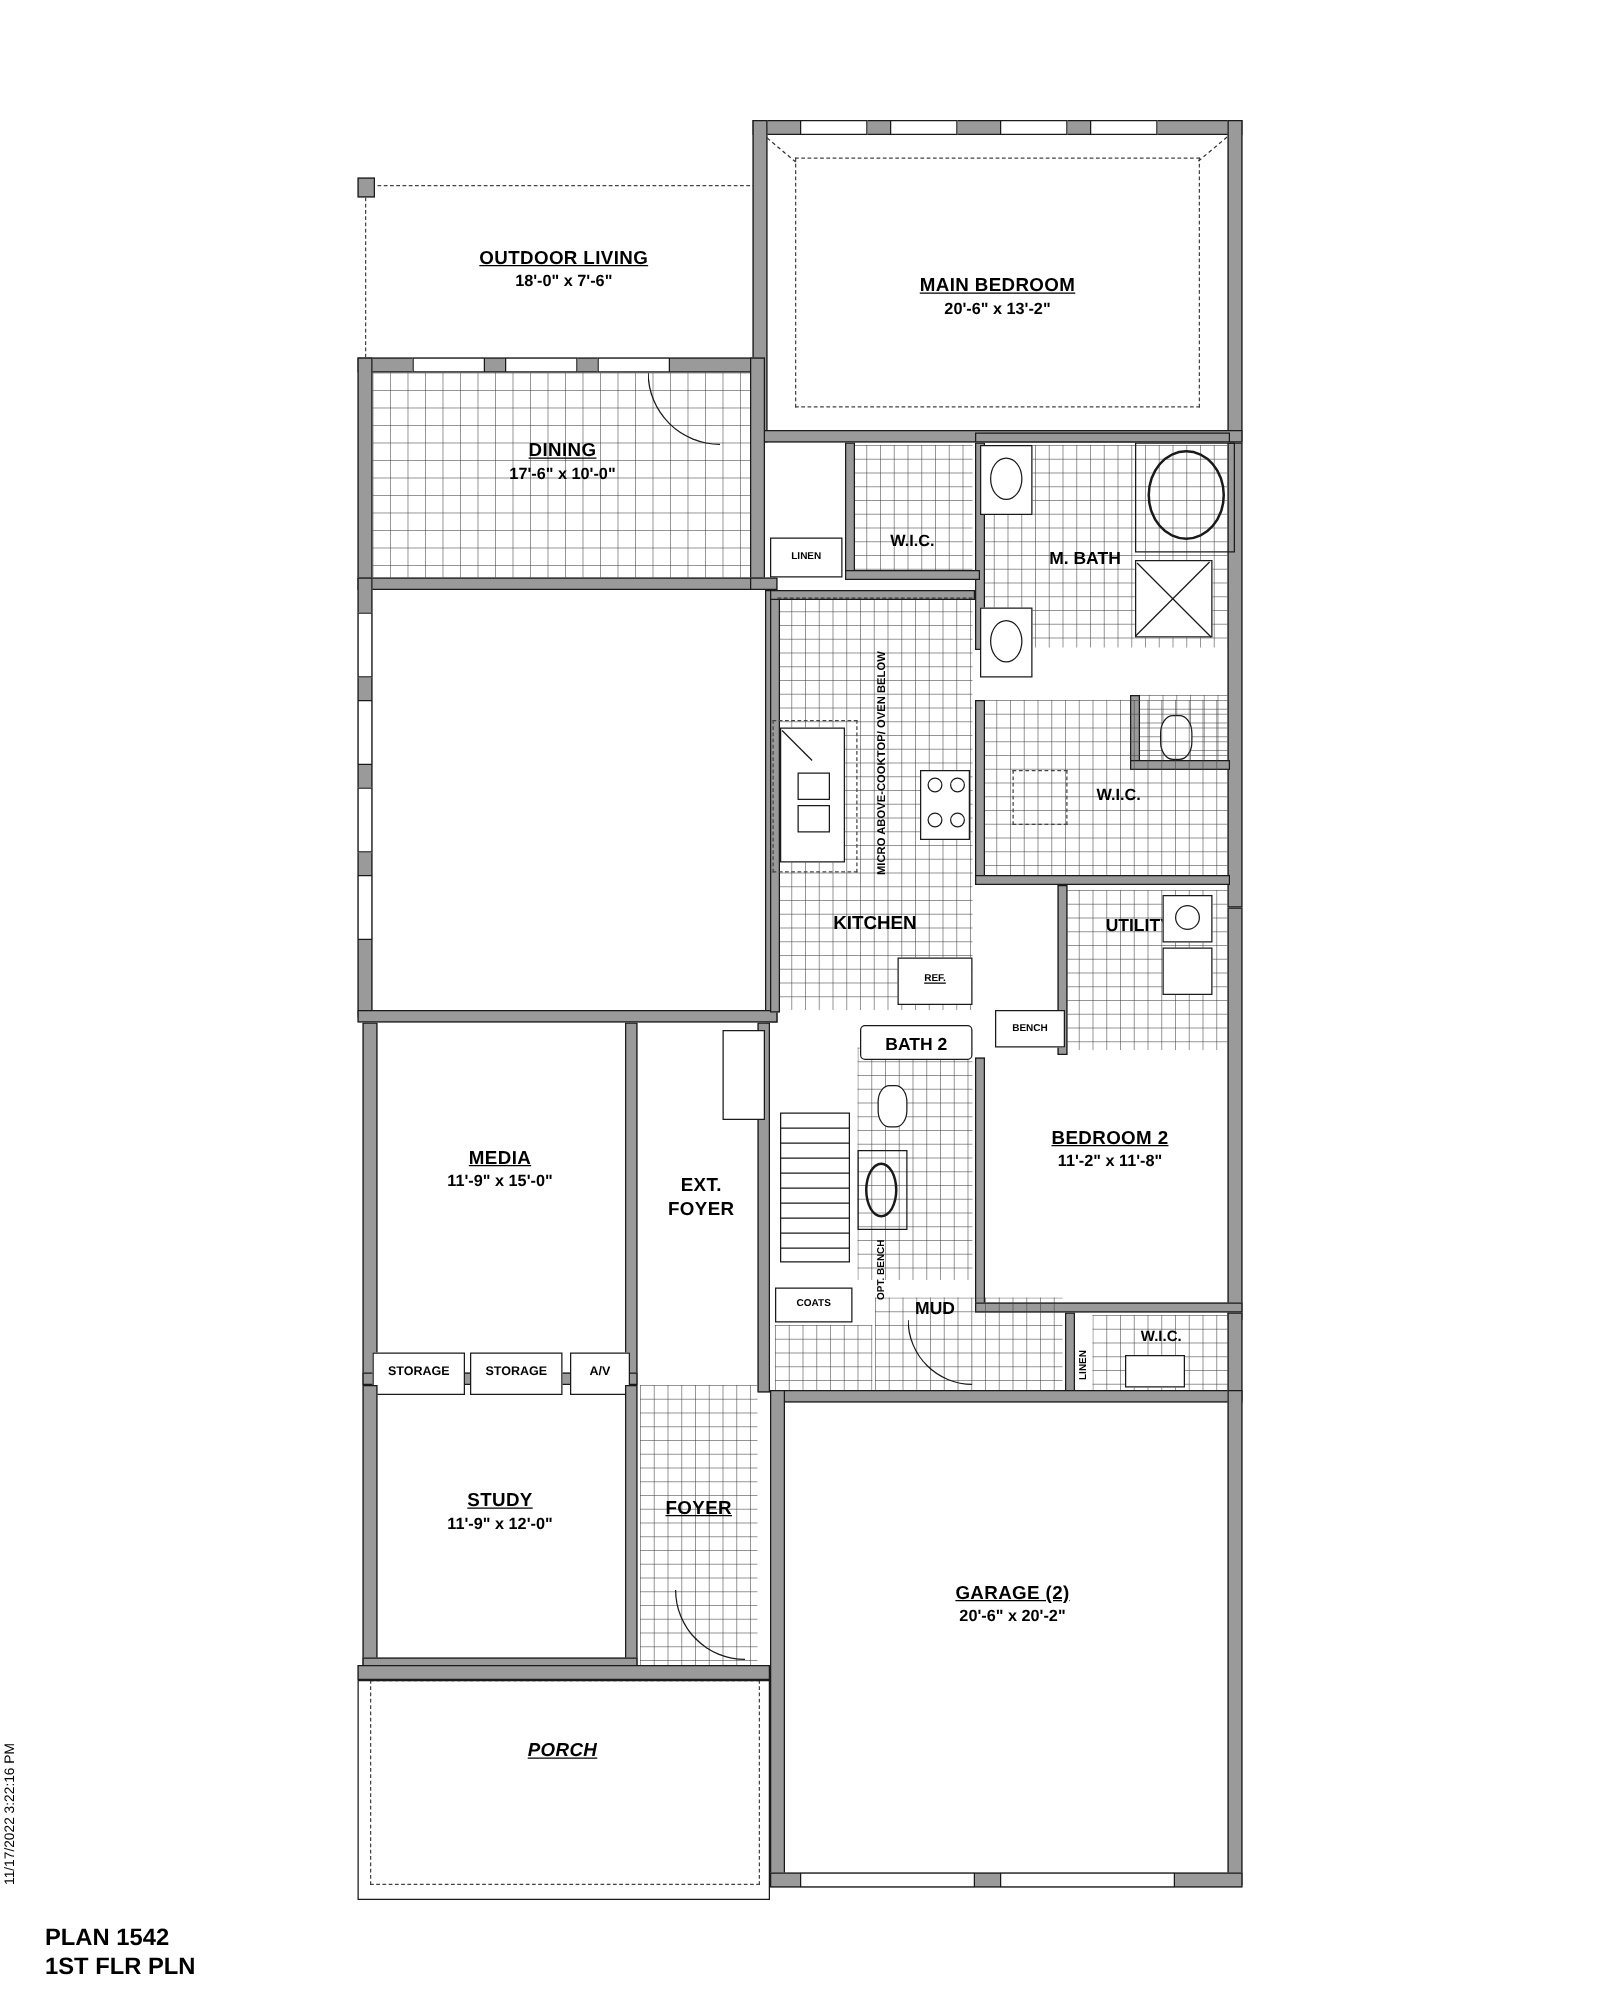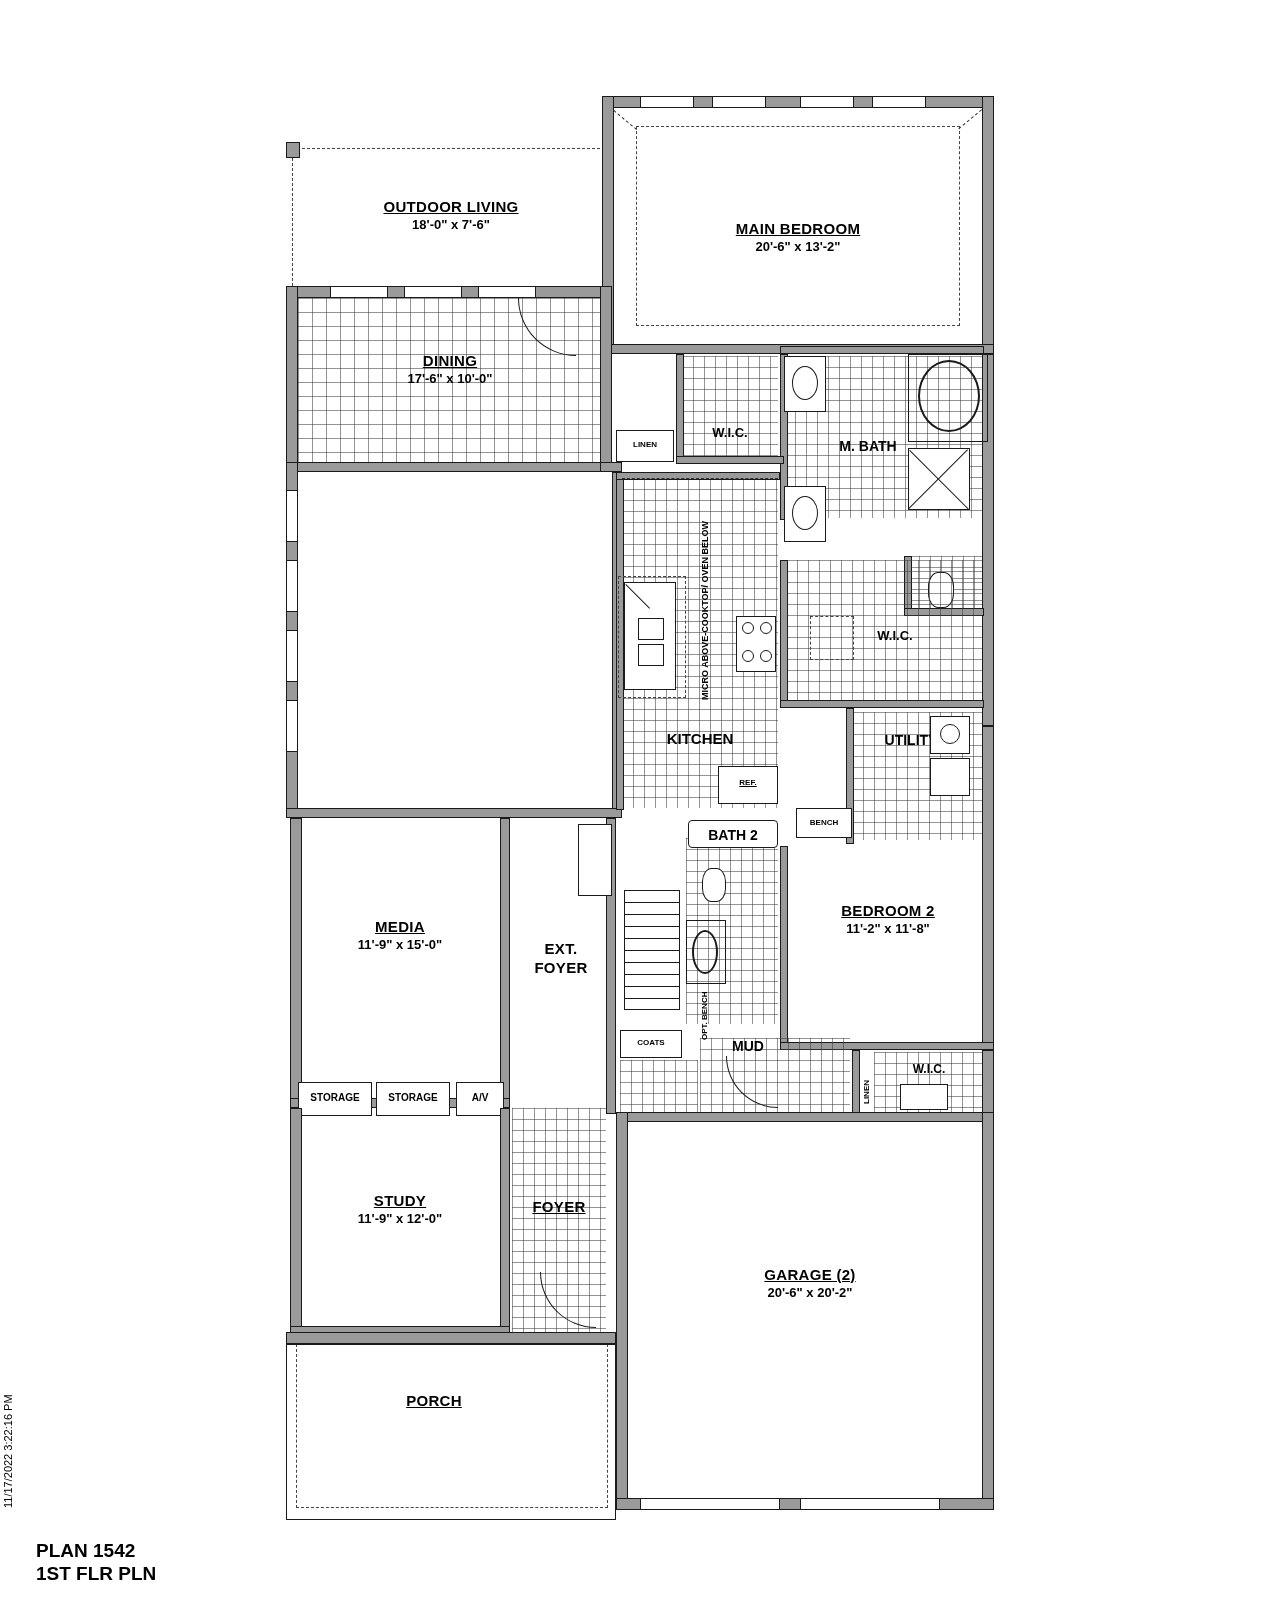--- a/index.html
+++ b/index.html
@@ -120,21 +120,21 @@
 
   <div class="tilefill sm" style="left:512px;top:1108px;width:94px;height:228px;"></div>
   <div class="room-label" style="left:510px;top:1198px;width:98px;">
     <div class="nm">FOYER</div>
   </div>
   <div class="door" style="left:540px;top:1272px;width:56px;height:56px;"></div>
 
   <div class="wall" style="left:286px;top:1332px;width:330px;height:12px;"></div>
   <div class="boxd" style="left:296px;top:1344px;width:312px;height:164px;"></div>
   <div class="box" style="left:286px;top:1344px;width:330px;height:176px;"></div>
-  <div class="room-label" style="left:284px;top:1392px;width:300px;">
+  <div class="room-label" style="left:300px;top:1392px;width:300px;font-style:italic;">
     <div class="nm">PORCH</div>
   </div>
 
   <div class="tilefill sm" style="left:784px;top:356px;width:198px;height:162px;"></div>
   <div class="wall" style="left:780px;top:354px;width:8px;height:166px;"></div>
   <div class="wall" style="left:982px;top:354px;width:12px;height:372px;"></div>
   <div class="oval" style="left:918px;top:360px;width:62px;height:72px;"></div>
   <div class="box" style="left:908px;top:354px;width:80px;height:88px;background:transparent;"></div>
   <div class="box" style="left:908px;top:448px;width:62px;height:62px;background:#fff;"></div>
   <div class="thin" style="left:910px;top:450px;width:84px;height:1px;transform:rotate(45deg);transform-origin:0 0;"></div>

